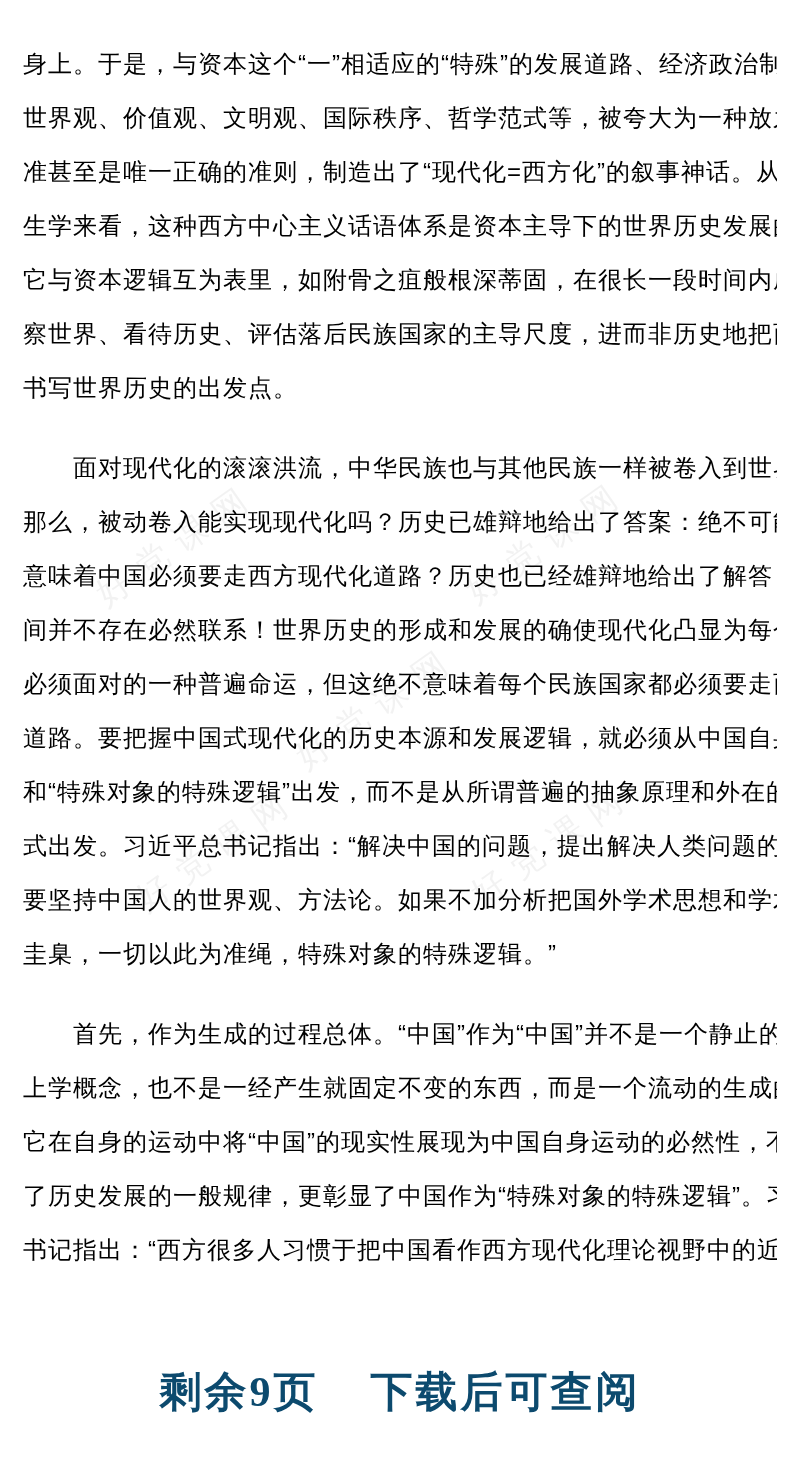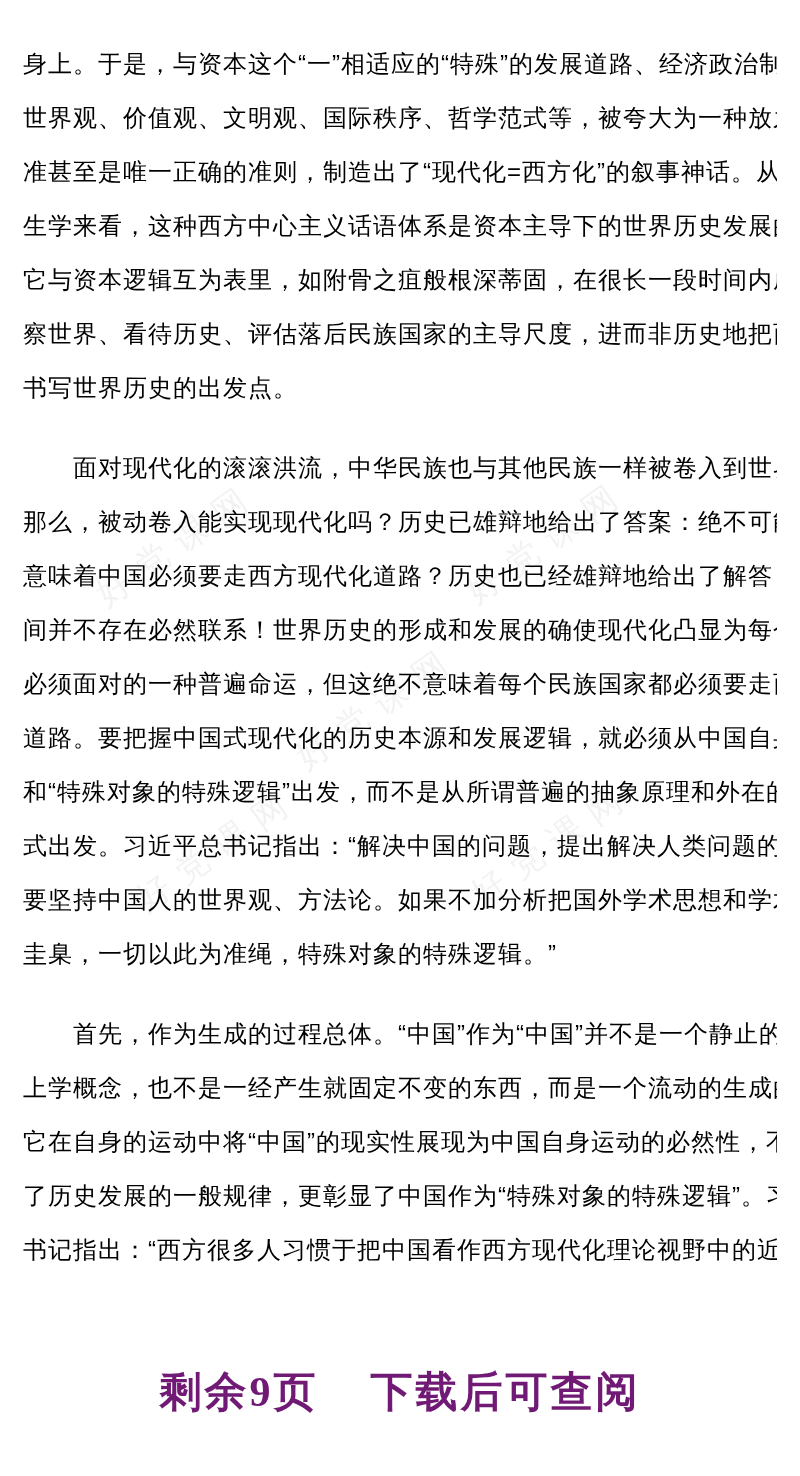--- a/index.html
+++ b/index.html
@@ -46,21 +46,21 @@
   .footer {
     position: absolute;
     left: 0;
     right: 0;
     top: 1368px;
     text-align: center;
     font-family: "Liberation Serif", serif;
     font-weight: bold;
     font-size: 42px;
     line-height: 48px;
-    color: #701a75;
+    color: #0c4a6e;
     letter-spacing: 3px;
     white-space: nowrap;
   }
   .footer .gap { display: inline-block; width: 52px; }
 </style>
 </head>
 <body>
 
 <div class="page">
 

